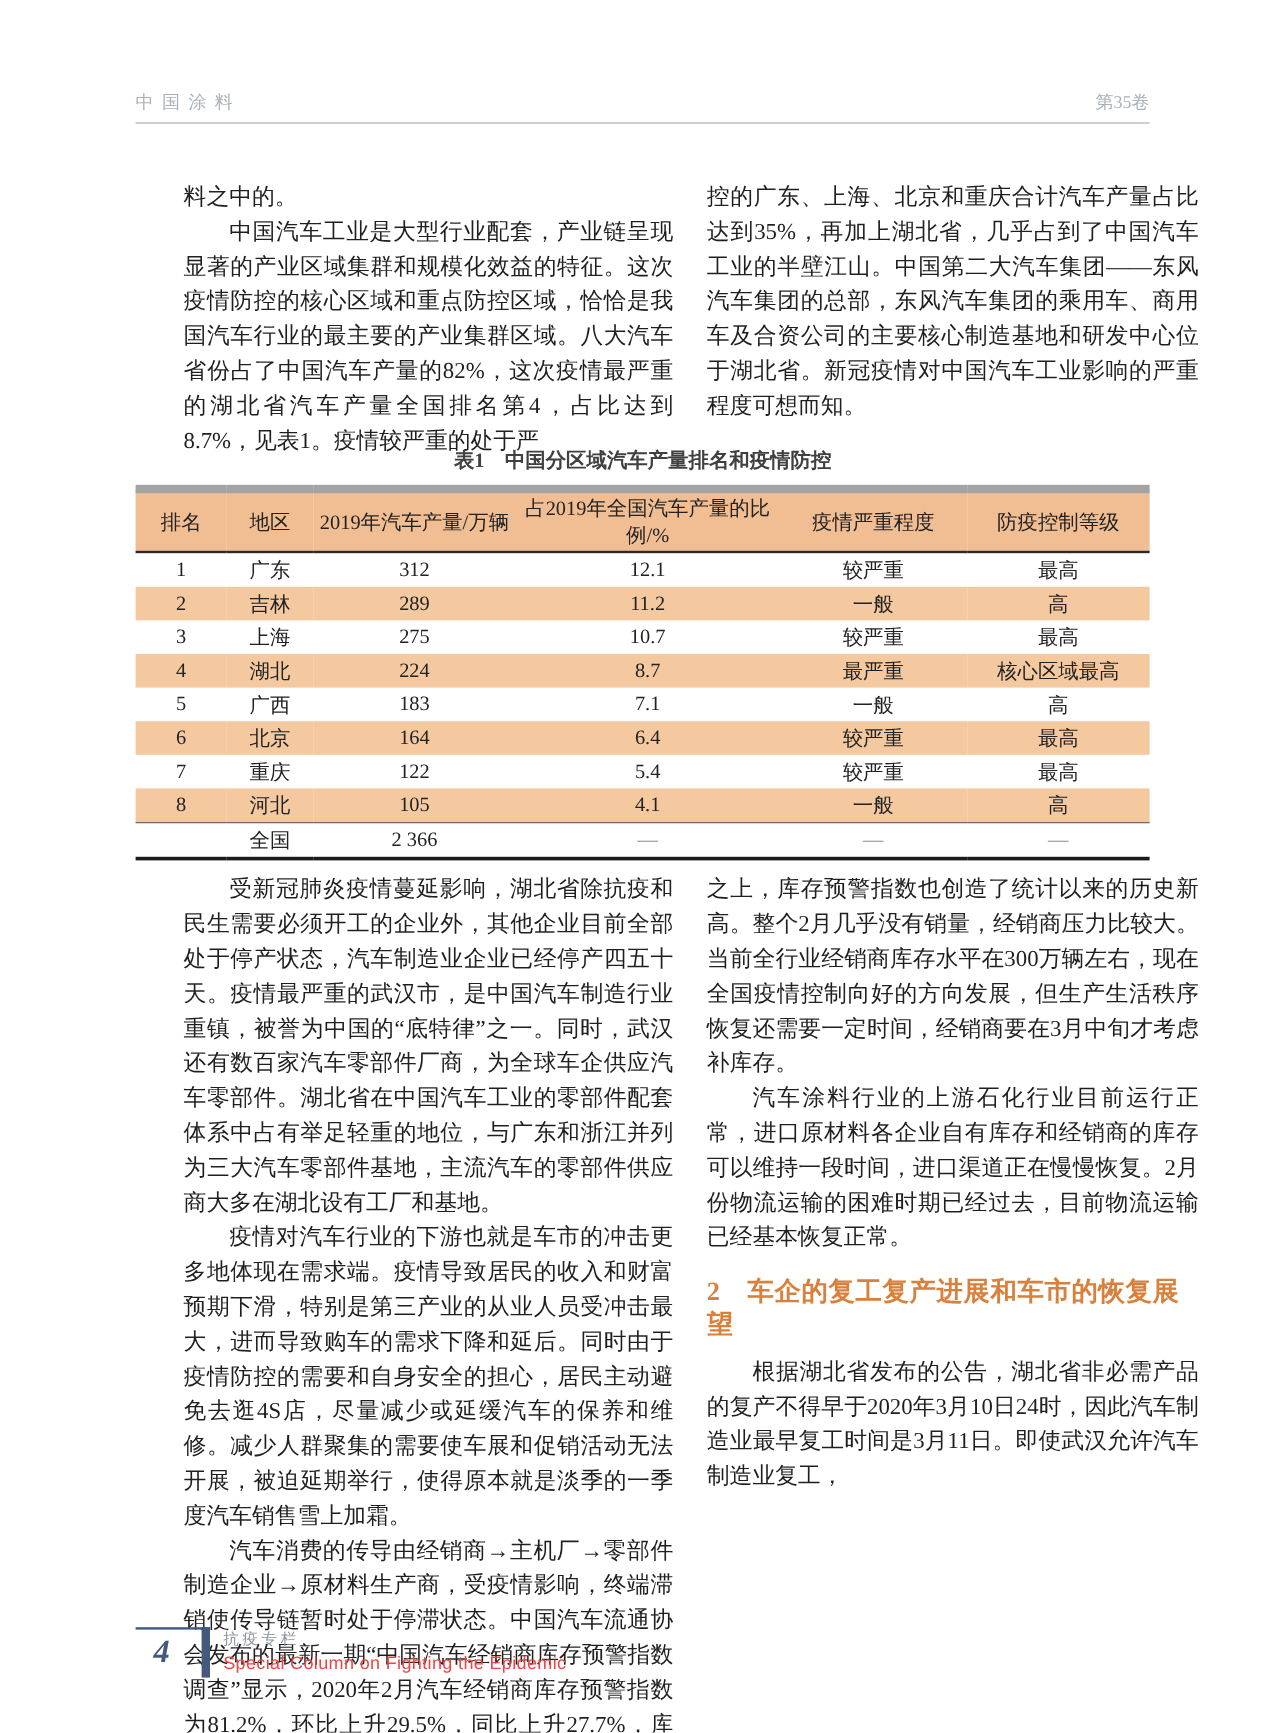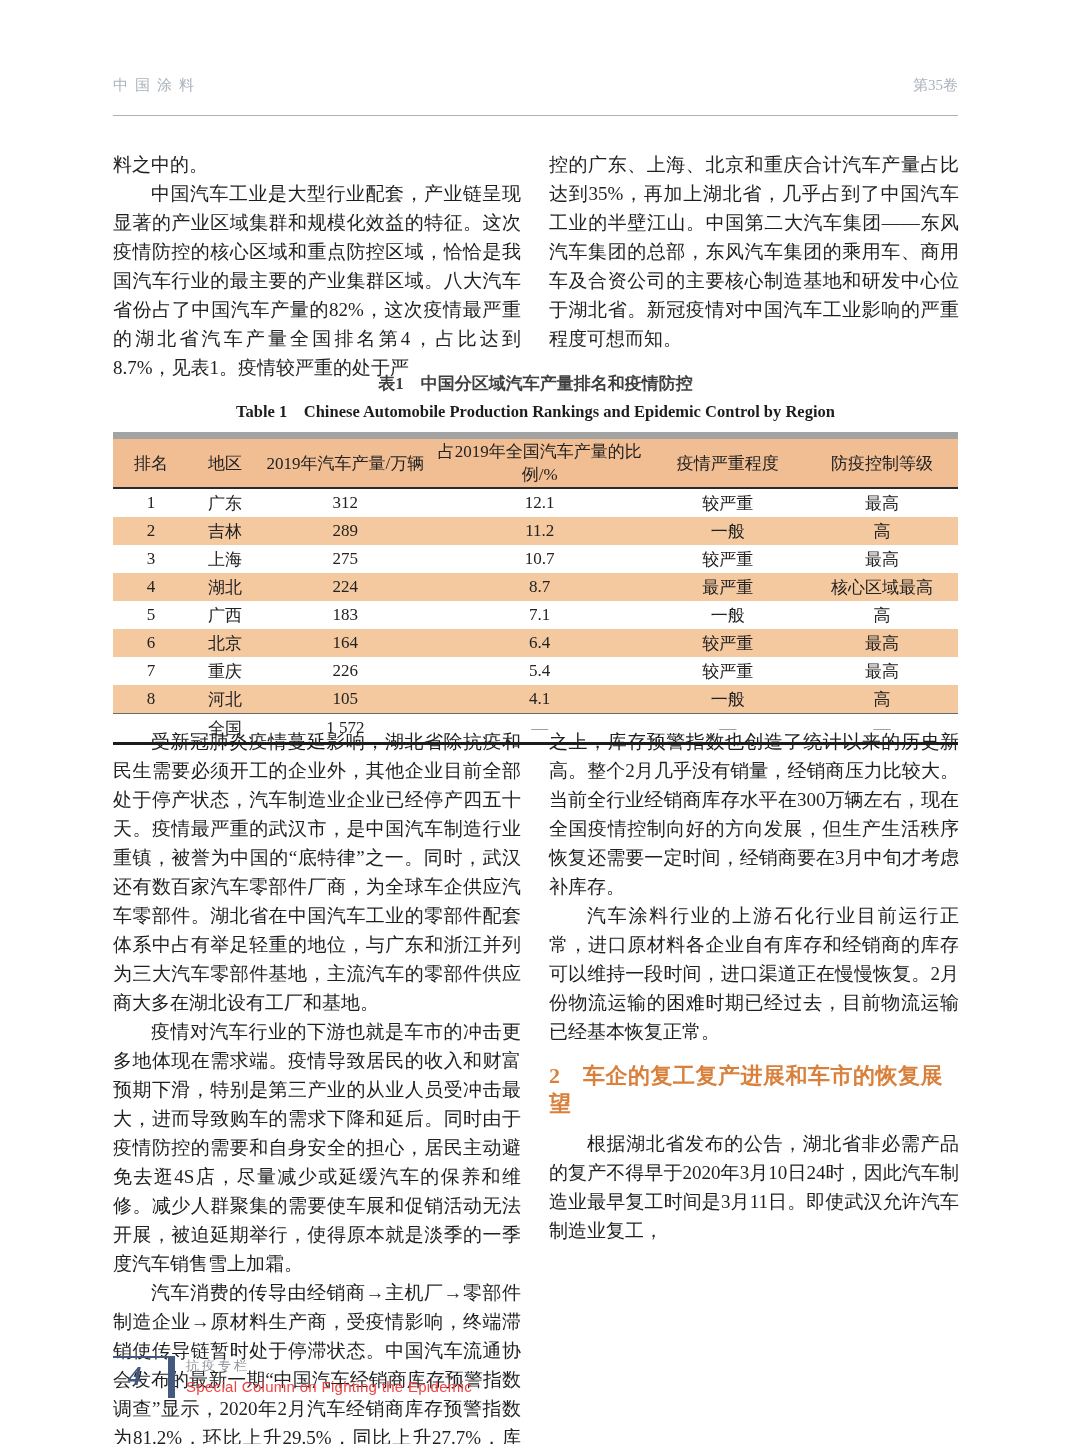--- a/index.html
+++ b/index.html
@@ -9,26 +9,26 @@
     background:#ffffff;
     font-family:"Liberation Serif","DejaVu Serif",serif;
     color:#1f1f1f;
     overflow:hidden;
   }
   
   .header{
     position:absolute;left:113px;top:76px;width:845px;
     display:flex;justify-content:space-between;align-items:flex-end;
     border-bottom:1px solid #a9b2bb;
-    padding-bottom:20px;
+    padding-bottom:7px;
     color:#a9b2bb;font-size:15px;
   }
   .header .journal{letter-spacing:7px;}
   
-  .col{position:absolute;width:408px;font-size:19px;line-height:29px;text-align:justify;}
+  .col{position:absolute;width:408px;font-size:19px;line-height:29px;text-align:justify;margin-left:40px;}
   .col p{margin:0;}
   .col p.indent{text-indent:2em;}
   .intro-left{left:113px;top:150px;}
   .intro-right{left:549px;top:150px;width:410px;font-family:Liberation Serif, serif;}
   .body-left{left:113px;top:727px;}
   .body-right{left:549px;top:727px;width:410px;}
   
   .table-area{position:absolute;left:113px;top:372px;width:845px;}
   .tbl-title-cn{text-align:center;font-weight:bold;font-size:17px;color:#404040;}
   .tbl-title-en{text-align:center;font-weight:bold;font-size:16.5px;margin-top:6px;color:#1d1d1d;}
@@ -77,21 +77,20 @@
   <div class="col intro-left">
     <p>料之中的。</p>
     <p class="indent">中国汽车工业是大型行业配套，产业链呈现显著的产业区域集群和规模化效益的特征。这次疫情防控的核心区域和重点防控区域，恰恰是我国汽车行业的最主要的产业集群区域。八大汽车省份占了中国汽车产量的82%，这次疫情最严重的湖北省汽车产量全国排名第4，占比达到8.7%，见表1。疫情较严重的处于严</p>
   </div>
   <div class="col intro-right">
     <p>控的广东、上海、北京和重庆合计汽车产量占比达到35%，再加上湖北省，几乎占到了中国汽车工业的半壁江山。中国第二大汽车集团——东风汽车集团的总部，东风汽车集团的乘用车、商用车及合资公司的主要核心制造基地和研发中心位于湖北省。新冠疫情对中国汽车工业影响的严重程度可想而知。</p>
   </div>
 
   <div class="table-area">
     <div class="tbl-title-cn">表1　中国分区域汽车产量排名和疫情防控</div>
-    <div class="tbl-title-en">Table 1　Chinese Automobile Production Rankings and Epidemic Control by Region</div>
     <table class="rank">
       <colgroup>
         <col style="width:9%">
           <col style="width:8.5%">
           <col style="width:20%">
         <col style="width:26%">
           <col style="width:18.5%">
           <col style="width:18%">
       </colgroup>
       <thead>
@@ -149,37 +148,37 @@
           <td>6</td>
             <td>北京</td>
             <td>164</td>
             <td>6.4</td>
             <td>较严重</td>
             <td>最高</td>
         </tr>
         <tr>
           <td>7</td>
             <td>重庆</td>
-            <td>226</td>
+            <td>122</td>
             <td>5.4</td>
             <td>较严重</td>
             <td>最高</td>
         </tr>
         <tr class="stripe">
           <td>8</td>
             <td>河北</td>
             <td>105</td>
             <td>4.1</td>
             <td>一般</td>
             <td>高</td>
         </tr>
         <tr class="total">
           <td></td>
             <td>全国</td>
-            <td>1 572</td>
+            <td>2 366</td>
             <td class="dash">—</td>
             <td class="dash">—</td>
             <td class="dash">—</td>
         </tr>
       </tbody>
     </table>
   </div>
 
   <div class="col body-left">
     <p class="indent">受新冠肺炎疫情蔓延影响，湖北省除抗疫和民生需要必须开工的企业外，其他企业目前全部处于停产状态，汽车制造业企业已经停产四五十天。疫情最严重的武汉市，是中国汽车制造行业重镇，被誉为中国的“底特律”之一。同时，武汉还有数百家汽车零部件厂商，为全球车企供应汽车零部件。湖北省在中国汽车工业的零部件配套体系中占有举足轻重的地位，与广东和浙江并列为三大汽车零部件基地，主流汽车的零部件供应商大多在湖北设有工厂和基地。</p>

